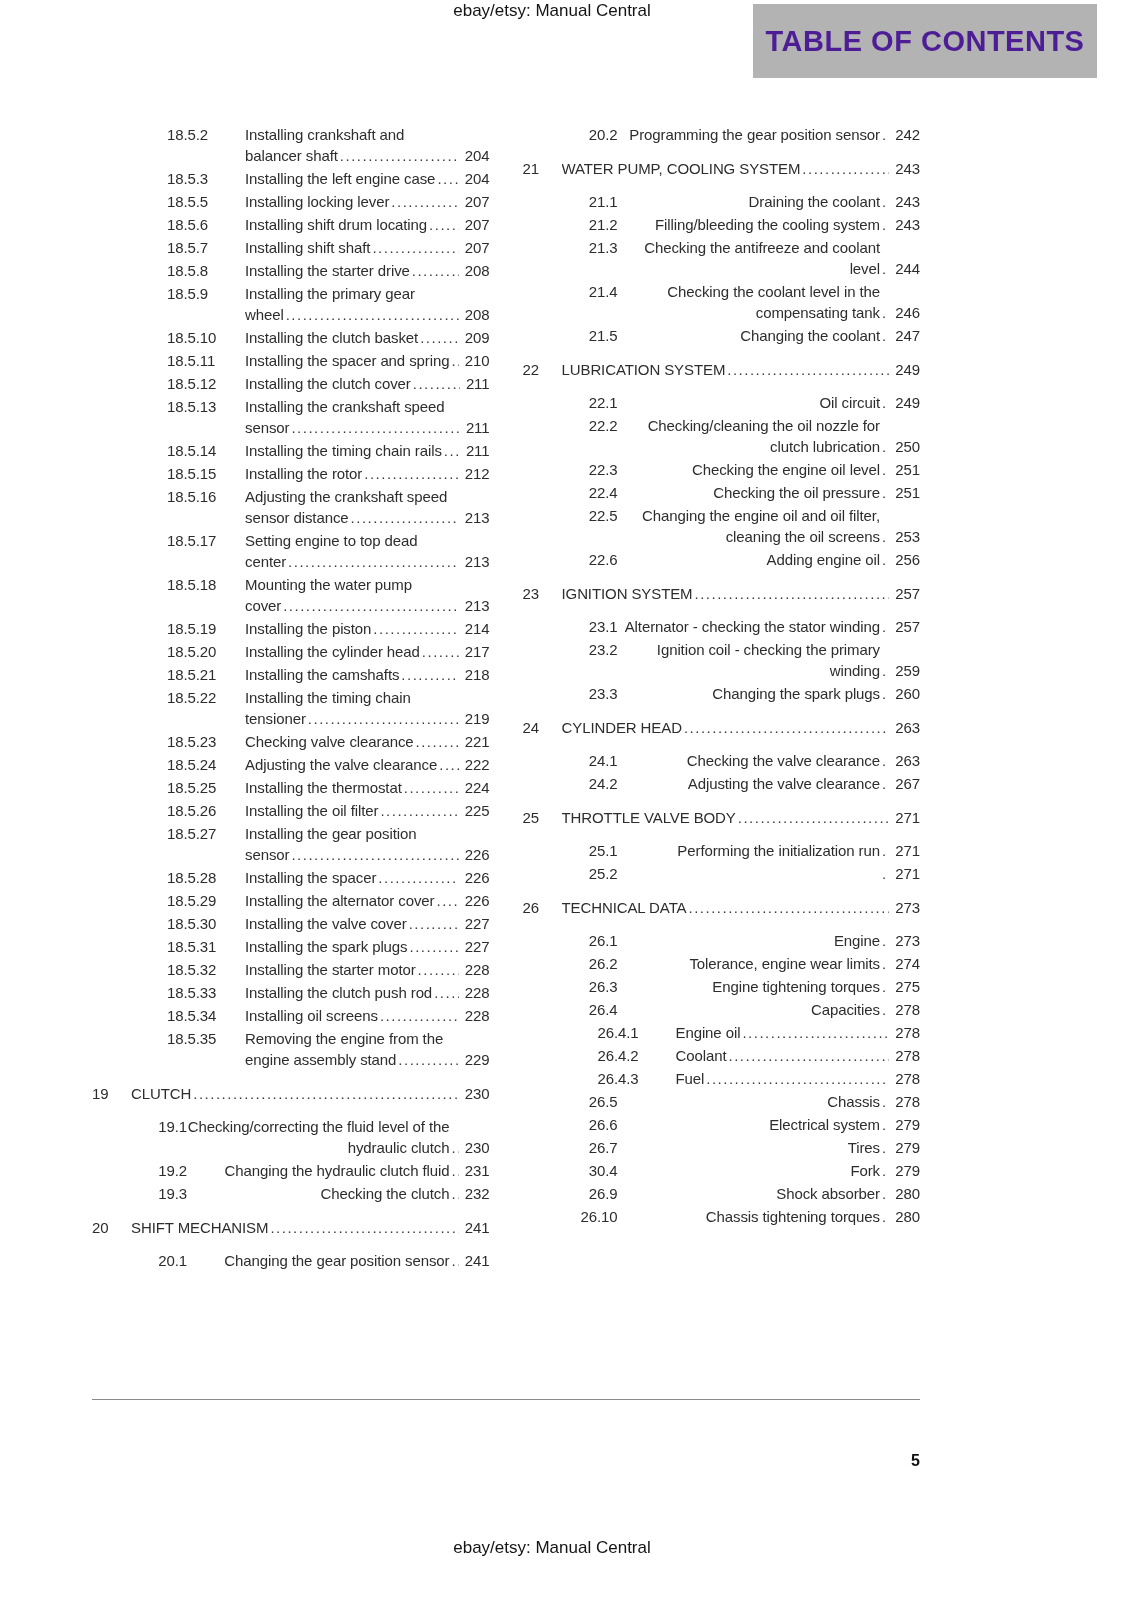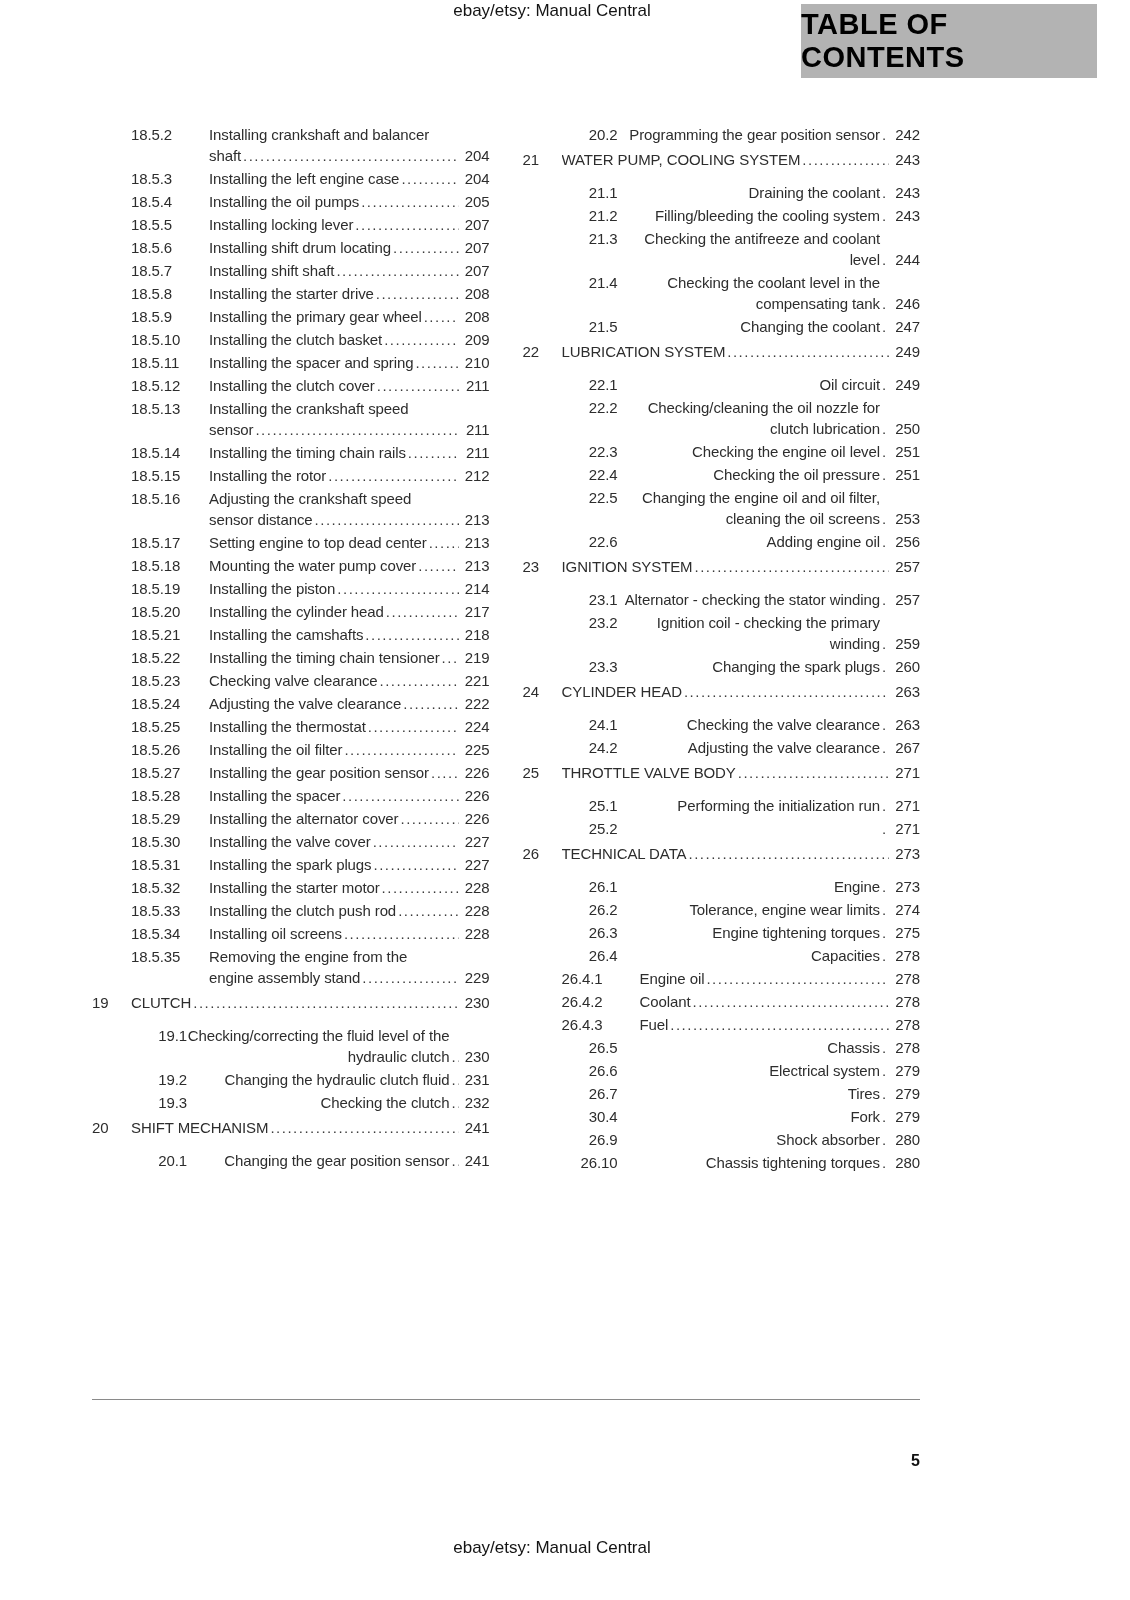--- a/index.html
+++ b/index.html
@@ -17,51 +17,51 @@
     top: 1px; left: 0;
     width: 100%;
     text-align: center;
     font-size: 17px;
     color: #141414;
     transform: translateX(-13px);
   }
   .banner {
     position: absolute;
     top: 4px; right: 33px;
-    width: 296px; height: 74px;
+    width: 344px; height: 74px;
     background: #b3b3b3;
     display: flex;
     align-items: center;
     justify-content: center;
     font-weight: bold;
     font-size: 29px;
     letter-spacing: 0.5px;
-    color: #000000;
+    color: #4c1d95;
   }
   .columns {
     position: absolute;
     top: 124px; left: 92px;
     width: 828px;
     display: flex;
     gap: 33px;
   }
   .col { width: 398px; }
   .entry {
     display: flex;
     font-size: 15px;
     line-height: 21px;
     letter-spacing: -0.1px;
     margin-bottom: 2px;
   }
   .entry .num { flex: none; }
   .lvl2 { padding-left: 39px; text-align: right; }
   .lvl2 .num { width: 56px; }
   .lvl3 { padding-left: 39px; }
-  .lvl3 .num { width: 78px; }
-  .chapter { margin-top: 4px; margin-bottom: 12px; }
+  .lvl3 .num { width: 78px; margin-left: 36px; }
+  .chapter { margin-top: 13px; margin-bottom: 12px; }
   .chapter .num { width: 39px; }
   .body {
     flex: 1;
     position: relative;
     overflow: hidden;
     padding-right: 40px;
   }
   .leader {
     position: absolute;
     white-space: nowrap;
@@ -113,24 +113,20 @@
     <div class="col" id="toc-col-0">
         <div class="entry lvl3">
           <span class="num">18.5.2</span>
           <span class="body"><span class="t">Installing crankshaft and balancer shaft</span><span class="leader"></span><span class="pg">204</span></span>
         </div>
         <div class="entry lvl3">
           <span class="num">18.5.3</span>
           <span class="body"><span class="t">Installing the left engine case</span><span class="leader"></span><span class="pg">204</span></span>
         </div>
         <div class="entry lvl3">
-          <span class="num">18.5.4</span>
-          <span class="body"><span class="t">Installing the oil pumps</span><span class="leader"></span><span class="pg">205</span></span>
-        </div>
-        <div class="entry lvl3">
           <span class="num">18.5.5</span>
           <span class="body"><span class="t">Installing locking lever</span><span class="leader"></span><span class="pg">207</span></span>
         </div>
         <div class="entry lvl3">
           <span class="num">18.5.6</span>
           <span class="body"><span class="t">Installing shift drum locating</span><span class="leader"></span><span class="pg">207</span></span>
         </div>
         <div class="entry lvl3">
           <span class="num">18.5.7</span>
           <span class="body"><span class="t">Installing shift shaft</span><span class="leader"></span><span class="pg">207</span></span>

